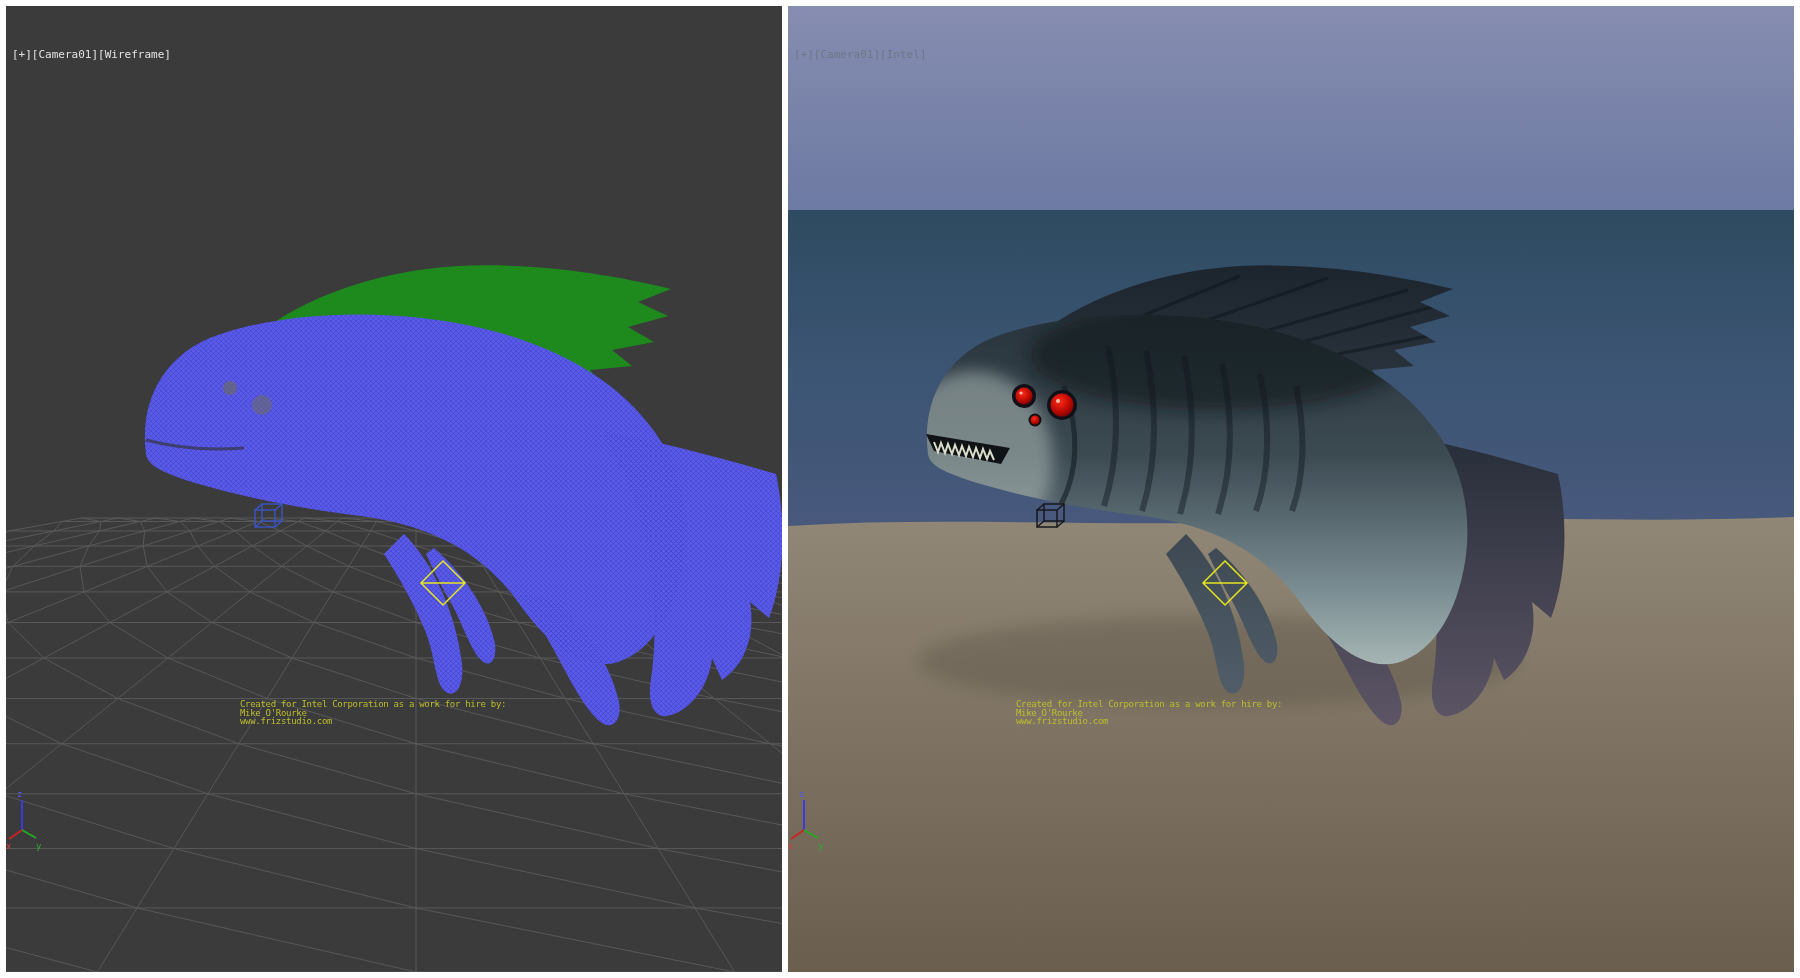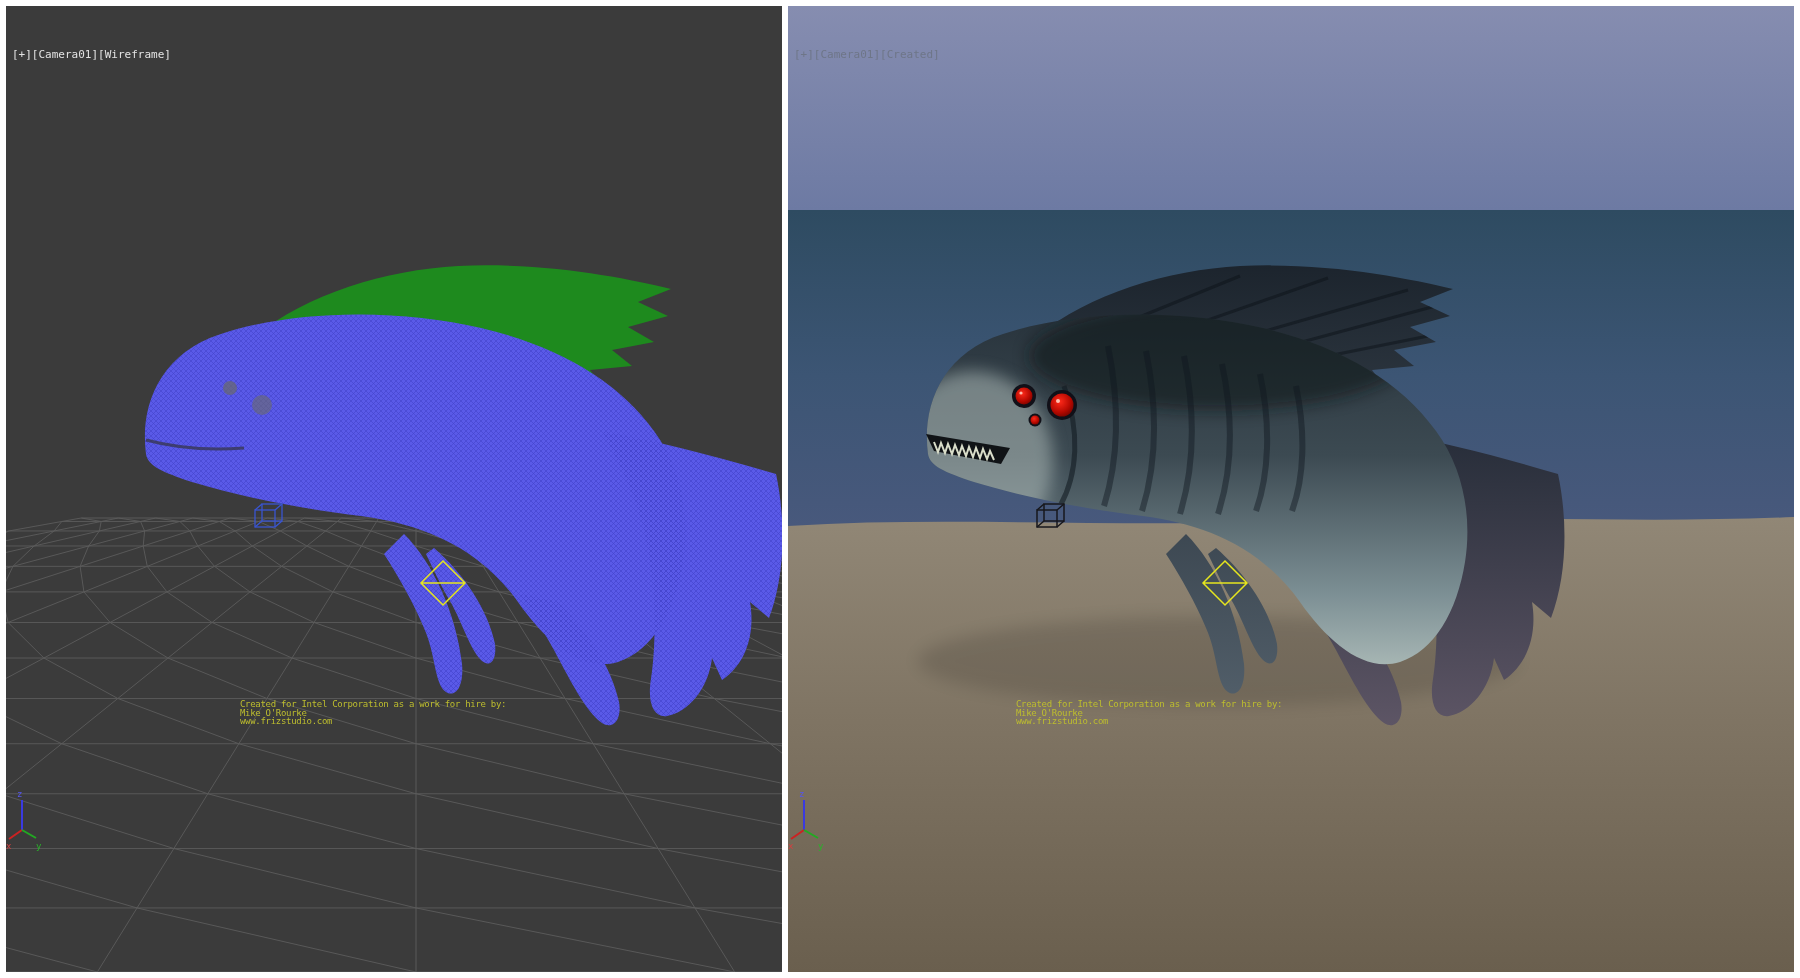--- a/index.html
+++ b/index.html
@@ -451,21 +451,21 @@
       </g>
       <use href="#p-box" stroke="#17171c" stroke-width="1.5"></use>
       <use href="#p-diamond" stroke="#e6e61e" stroke-width="1.5"></use>
       <g>
         <use href="#p-axis"></use>
         <text x="11" y="791" class="ax ax-z">z</text>
         <text x="0" y="843" class="ax ax-x">x</text>
         <text x="30" y="843" class="ax ax-y">y</text>
       </g>
     </svg>
-    <div class="vp-label">[+][Camera01][Created]</div>
+    <div class="vp-label">[+][Camera01][Intel]</div>
     <div class="credits">
       <div>Created for Intel Corporation as a work for hire by:</div>
       <div>Mike O'Rourke</div>
       <div>www.frizstudio.com</div>
     </div>
   </div>
 
 </div>
 
 </body></html>

